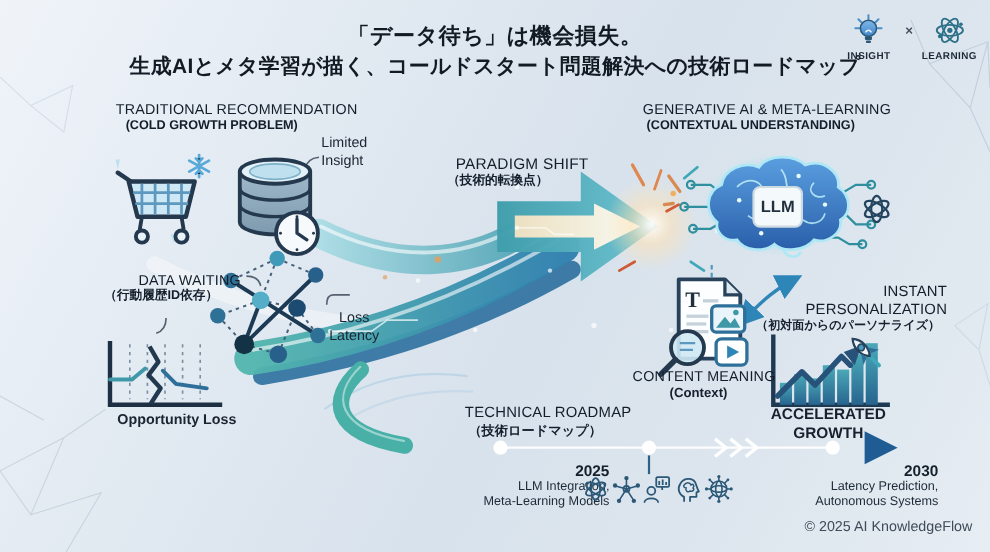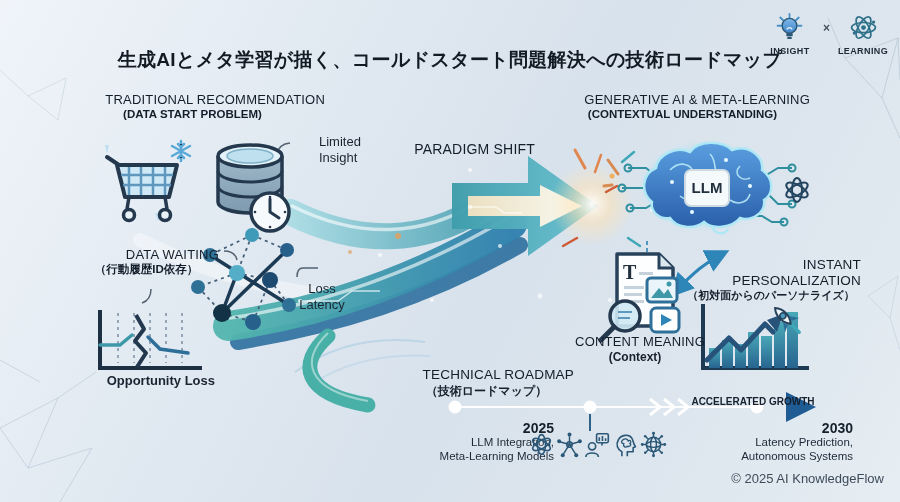--- a/index.html
+++ b/index.html
@@ -21,29 +21,29 @@
   .brand-x{font-size:12px;font-weight:700;color:#44525f;margin-bottom:12px;}
   .h-sec{font-size:13px;font-weight:400;letter-spacing:.2px;line-height:1.2;color:#131e2b;text-align:right;}
   .h-sub{font-size:11.5px;font-weight:700;line-height:1.2;color:#131e2b;}
   .lbl{font-size:13px;font-weight:400;line-height:1.22;color:#1a2532;}
   .lbl-b{font-size:13px;font-weight:700;line-height:1.22;color:#16202e;}
   .trad-head{left:60px;top:92px;width:265px;}
   .gen-head{left:555px;top:92px;width:255px;}
   .par-head{left:370px;top:141px;width:165px;}
   .par-head .h-sec{font-size:14px;}
   .dw-head{left:74px;top:247px;width:145px;}
-  .limited{left:292px;top:134px;margin-left:27px;}
+  .limited{left:292px;top:122px;}
   .latency{left:296px;top:281px;width:52px;}
   .oppo{left:95px;top:373px;width:120px;font-weight:600;text-align:right;}
   .cm-head{left:565px;top:334px;width:140px;}
   .cm-sub{left:565px;top:350px;width:140px;font-size:12px;font-weight:700;}
   .ip-head{left:681px;top:257px;width:180px;}
   .ip-head .h-sec{font-size:13.5px;}
   .ip-sub{left:681px;top:288px;width:180px;font-size:11px;font-weight:700;white-space:nowrap;}
-  .ag{left:678px;top:396px;width:150px;font-size:10px;}
+  .ag{left:678px;top:368px;width:150px;font-size:14px;}
   .tr-head{left:399px;top:367px;width:175px;}
   .tr-head .h-sec{font-size:13.5px;}
   .tr-sub{left:399px;top:383px;width:175px;font-size:12px;font-weight:700;}
   .milestone{position:absolute;z-index:3;width:130px;text-align:right;margin-left:31px;}
   .m2025{left:393px;top:420px;}
   .m2030{left:692px;top:420px;}
   .year{font-size:14px;font-weight:700;color:#14202c;}
   .mdesc{font-size:11.5px;line-height:1.18;color:#1c2937;}
   .icons-row{position:absolute;z-index:3;left:528px;top:429px;display:flex;gap:1px;}
   .copyright{right:16px;top:471px;font-size:13px;color:#3f4b59;}
@@ -169,20 +169,21 @@
     <path d="M647,241 V252" stroke="#2e86b8" stroke-width="2" stroke-dasharray="4 3" opacity="0.8"></path>
 
     <g stroke="#3b4a5a" stroke-width="1.5" fill="none" opacity="0.85">
       <path d="M290,143 Q279,144 277,154"></path>
       <path d="M318,268 H303 Q297,268 297,277"></path>
       <path d="M224,251 Q235,251 237,260"></path>
       <path d="M151,289 Q151,300 142,303"></path>
     </g>
   </svg>
 
+  <div class="txt t1 c">「データ待ち」は機会損失。</div>
   <div class="txt t2 c">生成AIとメタ学習が描く、コールドスタート問題解決への技術ロードマップ</div>
 
   <div class="brand">
     <div class="brand-item">
       <svg width="33" height="33" viewBox="0 0 36 36" style="position:static">
         <defs>
             <linearGradient id="bulbG" x1="0" y1="0" x2="0" y2="1">
           <stop offset="0" stop-color="#7fb8e8"></stop>
               <stop offset="1" stop-color="#3f85c9"></stop>
             </linearGradient>
@@ -212,21 +213,21 @@
         <circle cx="18" cy="17" r="2.6" fill="#2c7089"></circle>
         <circle cx="29" cy="11" r="1.8" fill="#2c7089"></circle>
           <circle cx="8" cy="23" r="1.8" fill="#2c7089"></circle>
       </svg>
       <span class="brand-label">LEARNING</span>
     </div>
   </div>
 
   <div class="txt trad-head c">
     <div class="h-sec">TRADITIONAL RECOMMENDATION</div>
-    <div class="h-sub">(DATA START PROBLEM)</div>
+    <div class="h-sub">(COLD GROWTH PROBLEM)</div>
   </div>
 
   <svg class="icon-svg" style="left:95px;top:135px" width="100" height="100" viewBox="0 0 100 100">
     <path d="M30,78 l3,9 l3,-9 Z M60,78 l3,8 l3,-8 Z" fill="#bfe0f0"></path>
     <path d="M12,22 L24,30" stroke="#24384e" stroke-width="4" stroke-linecap="round"></path>
     <path d="M10,10 l2,9 l2,-9 Z" fill="#bfe0f0"></path>
     <path d="M22,30 L82,30 L74,62 L30,62 Z" fill="#cfe8f6" stroke="#24384e" stroke-width="4" stroke-linejoin="round"></path>
     <g stroke="#5f98bf" stroke-width="2.5">
       <path d="M34,32 V60 M46,32 V60 M58,32 V60 M70,32 V60"></path>
       <path d="M26,40 H78 M28,50 H76"></path>
@@ -297,20 +298,21 @@
     </g>
     <path d="M10,40 L30,40 L42,30" stroke="#3f98a8" stroke-width="3.5" fill="none" stroke-linecap="round"></path>
     <path d="M46,10 L54,24 L45,36 L56,48 L47,62" stroke="#22384e" stroke-width="4" fill="none" stroke-linejoin="round"></path>
     <path d="M58,32 L70,44 L98,48" stroke="#2e6f99" stroke-width="3.5" fill="none" stroke-linecap="round"></path>
   </svg>
 
   <div class="txt oppo lbl c">Opportunity Loss</div>
 
   <div class="txt par-head c">
     <div class="h-sec">PARADIGM SHIFT</div>
+    <div class="h-sub">（技術的転換点）</div>
   </div>
 
   <div class="txt gen-head c">
     <div class="h-sec">GENERATIVE AI &amp; META-LEARNING</div>
     <div class="h-sub">(CONTEXTUAL UNDERSTANDING)</div>
   </div>
 
   <svg class="icon-svg" style="left:600px;top:130px" width="215" height="112" viewBox="0 0 215 112">
     <defs>
       <radialGradient id="brGlow">

